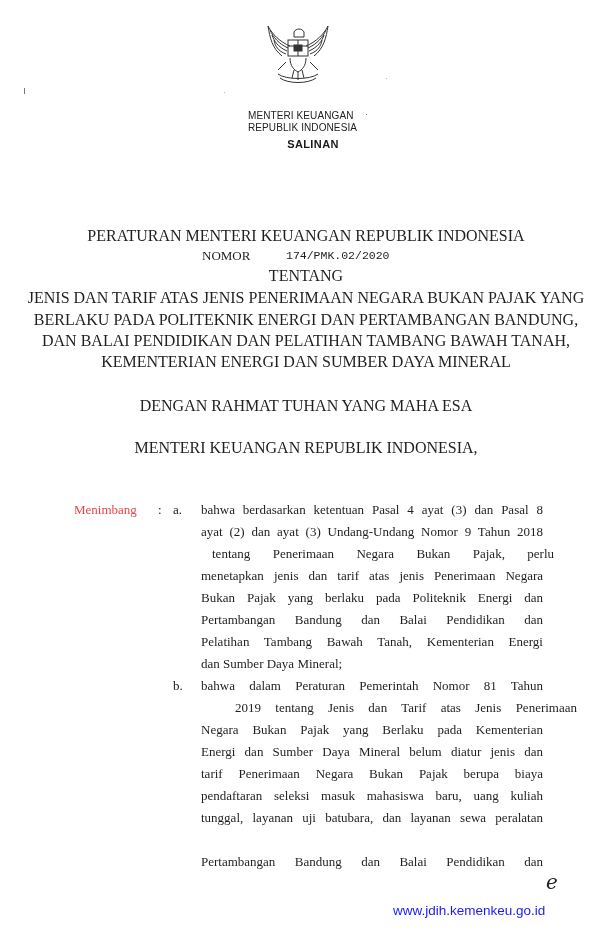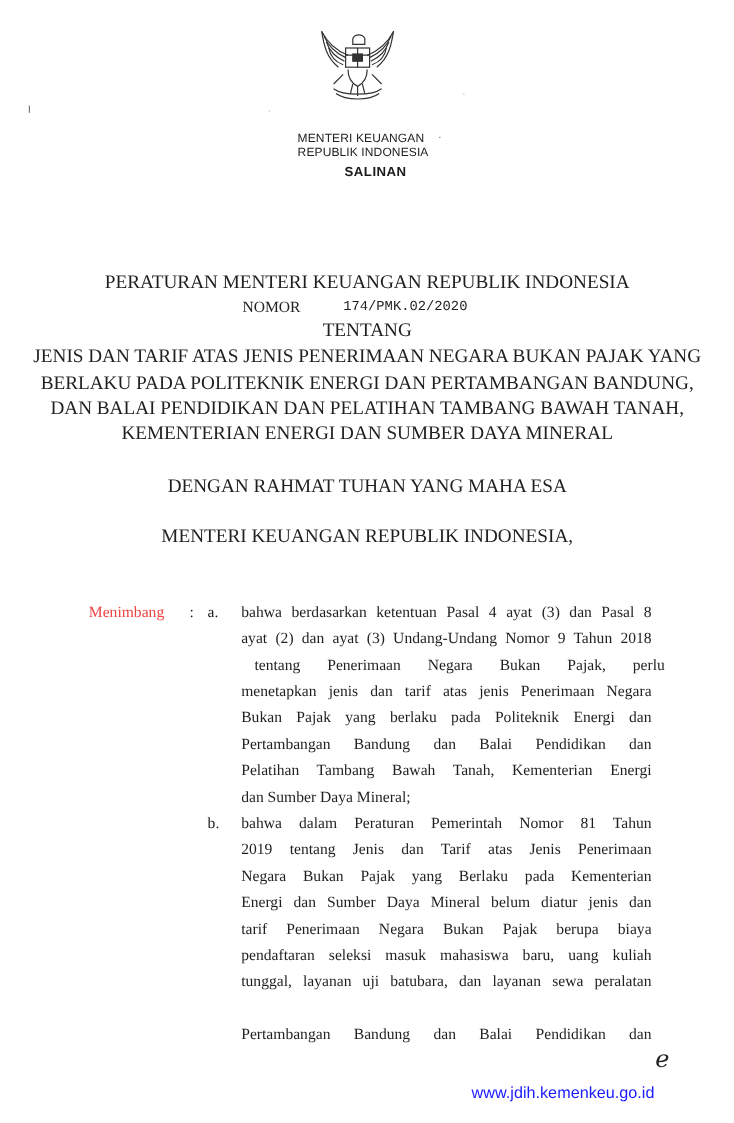--- a/index.html
+++ b/index.html
@@ -208,21 +208,21 @@
   <div class="body-line" style="top:524px;">ayat (2) dan ayat (3) Undang-Undang Nomor 9 Tahun 2018</div>
   <div class="body-line" style="top:546px;margin-left:11px;">tentang Penerimaan Negara Bukan Pajak, perlu</div>
   <div class="body-line" style="top:568px;">menetapkan jenis dan tarif atas jenis Penerimaan Negara</div>
   <div class="body-line" style="top:590px;">Bukan Pajak yang berlaku pada Politeknik Energi dan</div>
   <div class="body-line" style="top:612px;">Pertambangan Bandung dan Balai Pendidikan dan</div>
   <div class="body-line" style="top:634px;">Pelatihan Tambang Bawah Tanah, Kementerian Energi</div>
   <div class="body-line last" style="top:656px;">dan Sumber Daya Mineral;</div>
 
   <div class="item-letter" style="top:678px;">b.</div>
   <div class="body-line" style="top:678px;">bahwa dalam Peraturan Pemerintah Nomor 81 Tahun</div>
-  <div class="body-line" style="top:700px;">2019 tentang Jenis dan Tarif atas Jenis Penerimaan</div>
+  <div class="body-line" style="top:700px;margin-left:34px;">2019 tentang Jenis dan Tarif atas Jenis Penerimaan</div>
   <div class="body-line" style="top:722px;">Negara Bukan Pajak yang Berlaku pada Kementerian</div>
   <div class="body-line" style="top:744px;">Energi dan Sumber Daya Mineral belum diatur jenis dan</div>
   <div class="body-line" style="top:766px;">tarif Penerimaan Negara Bukan Pajak berupa biaya</div>
   <div class="body-line" style="top:788px;">pendaftaran seleksi masuk mahasiswa baru, uang kuliah</div>
   <div class="body-line" style="top:810px;">tunggal, layanan uji batubara, dan layanan sewa peralatan</div>
   <div class="body-line" style="top:854px;">Pertambangan Bandung dan Balai Pendidikan dan</div>
 
   <div class="handmark">e</div>
 
   <a class="footer-link">www.jdih.kemenkeu.go.id</a>

